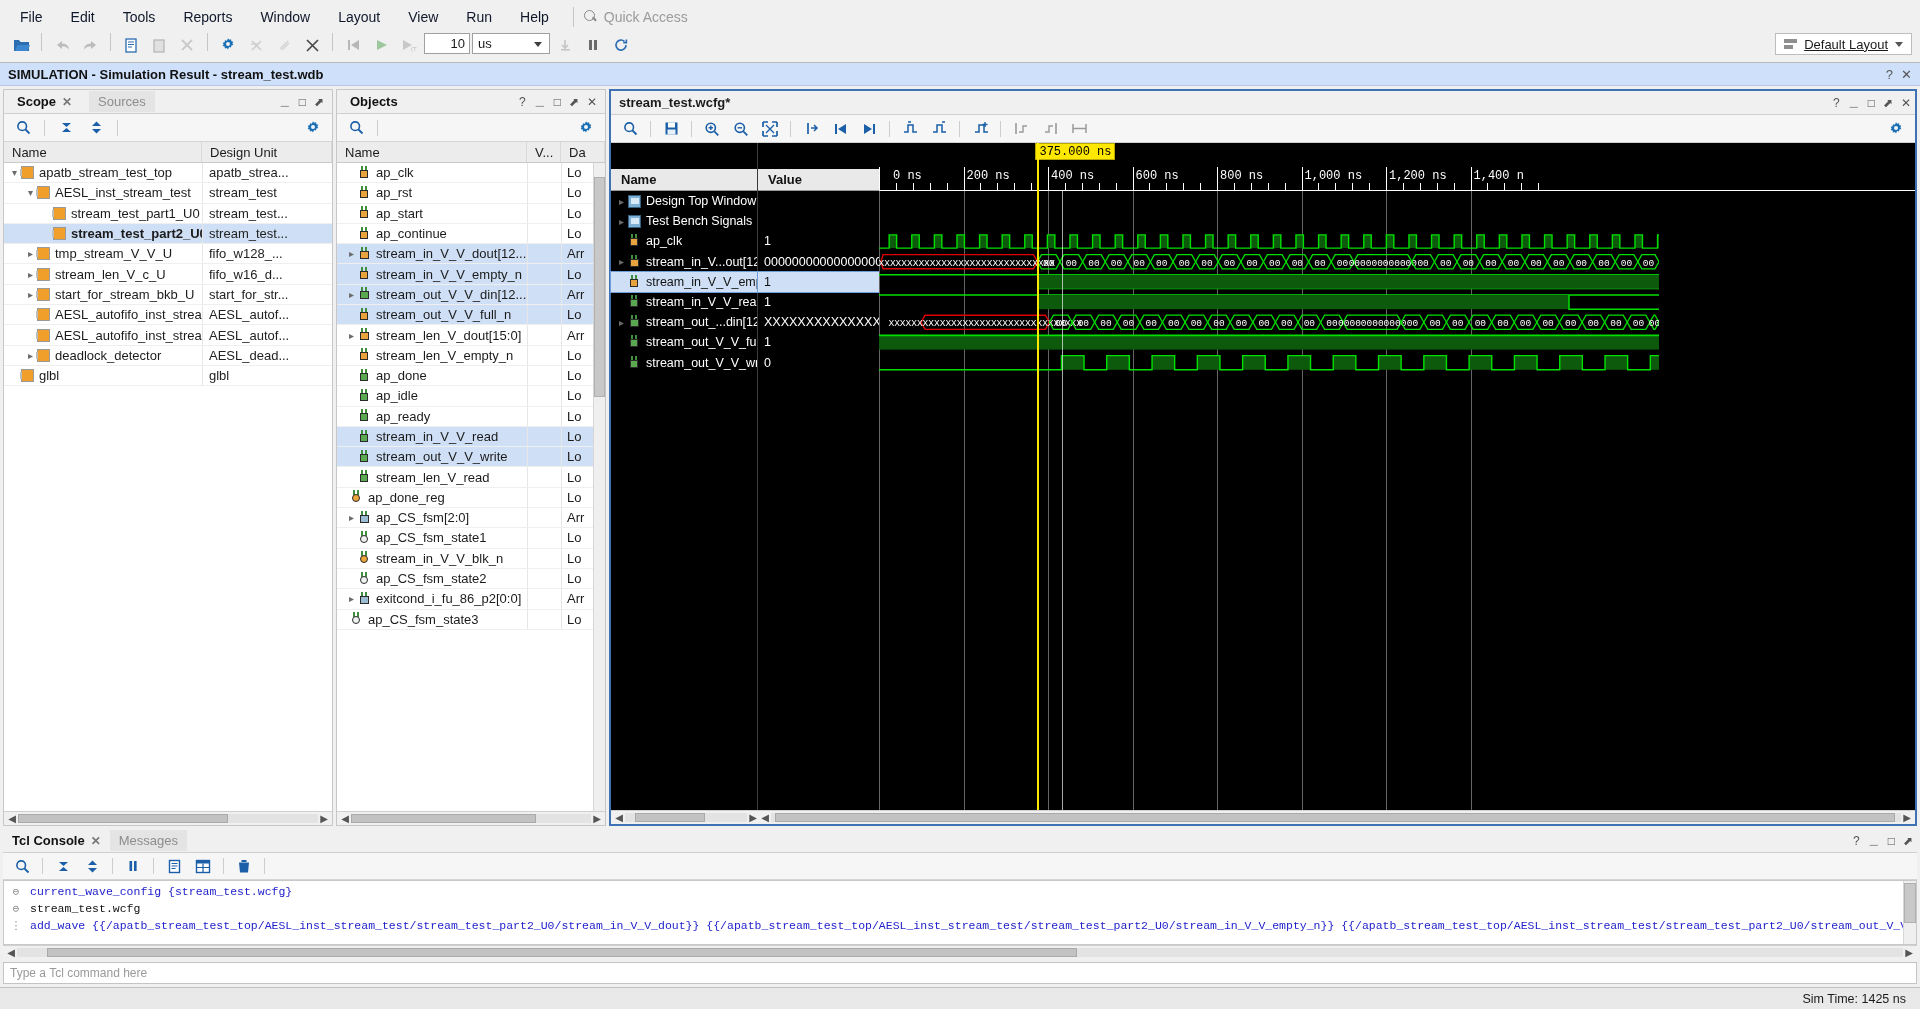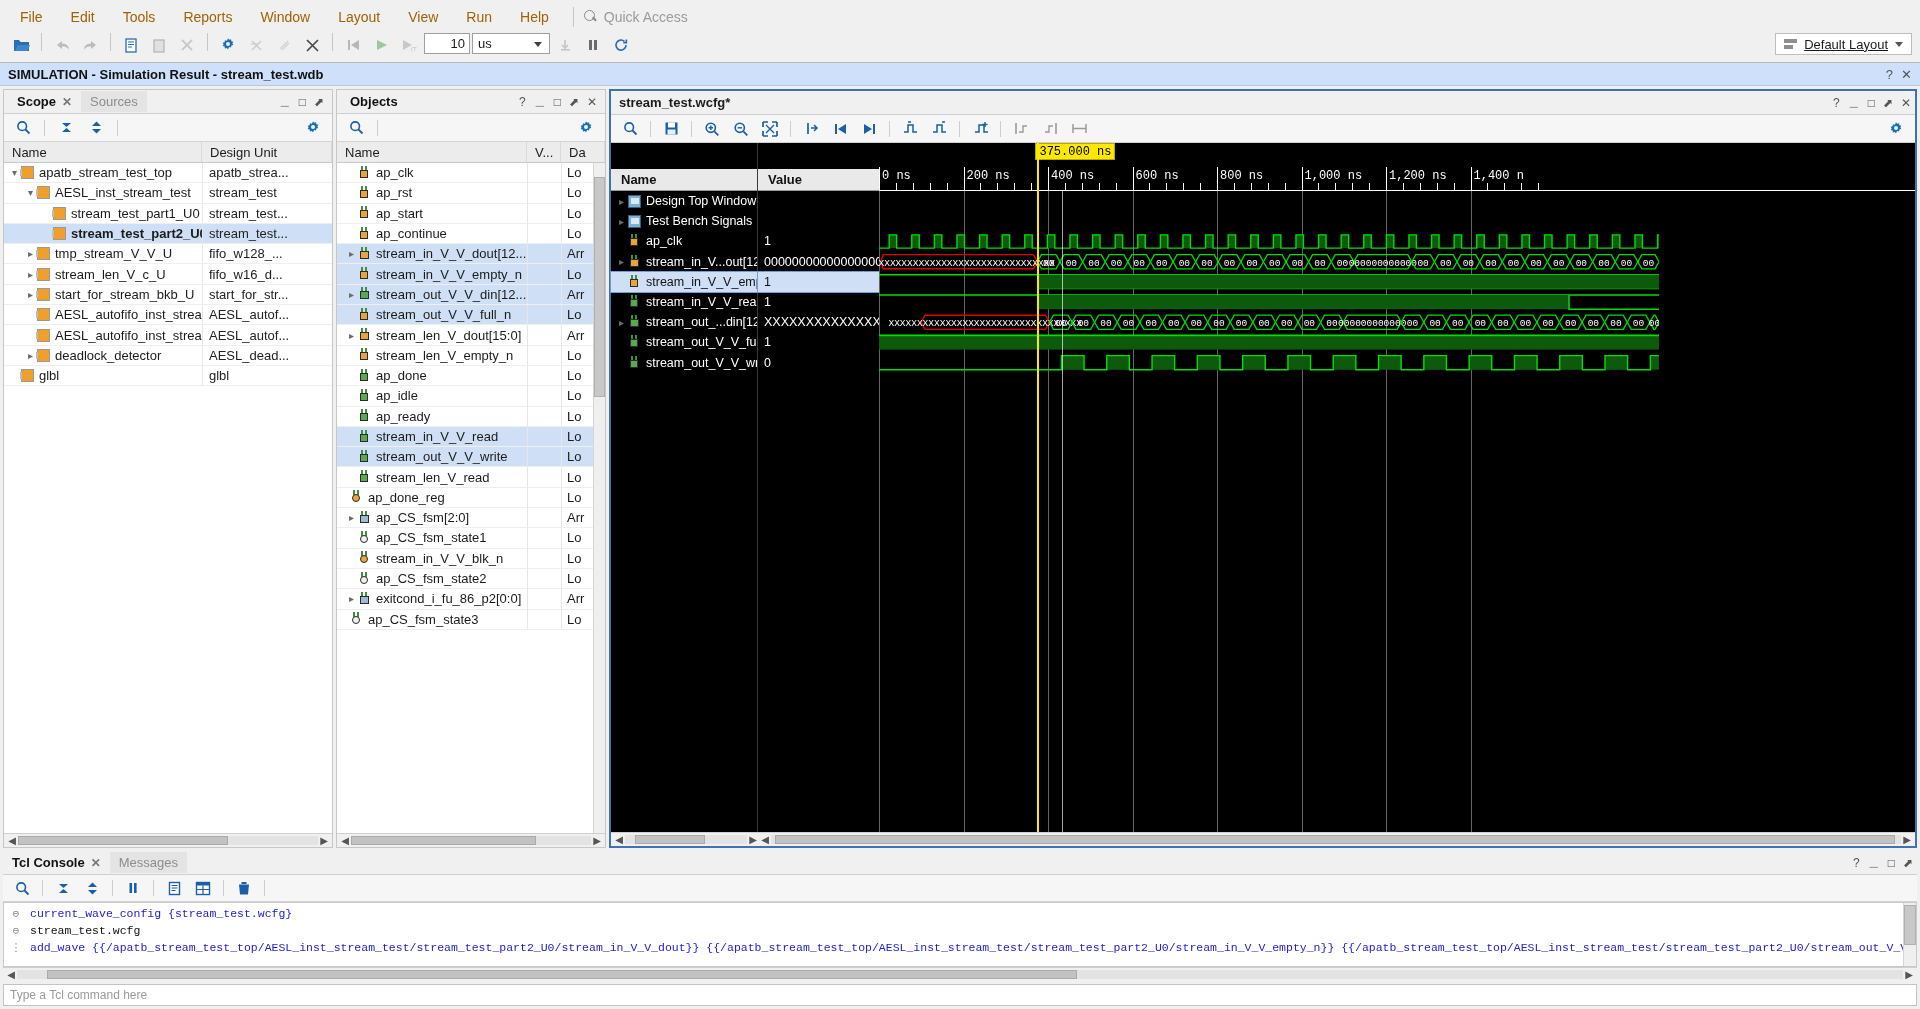--- a/index.html
+++ b/index.html
@@ -12,21 +12,21 @@
     color: #1b1b1b;
     background: #f0f0f0;
   }
   .app { width: 1920px; height: 1009px; display: flex; flex-direction: column; background: #f0f0f0; }
 
   
   .menubar {
     height: 33px; display: flex; align-items: center;
     background: #f0f0f0; padding-left: 6px; flex: none;
   }
-  .menu-item { padding: 4px 14px; font-size: 14px; color: #a16207; cursor: default; }
+  .menu-item { padding: 4px 14px; font-size: 14px; color: #0f172a; cursor: default; }
   .menu-sep { width: 1px; height: 20px; background: #c6c6c6; margin: 0 10px; }
   .quick-access { display: flex; align-items: center; gap: 6px; color: #9b9b9b; font-size: 14px; }
   .qa-icon { width: 14px; height: 14px; position: relative; display:inline-block; }
   .qa-icon::before {
     content:""; position:absolute; left:0; top:0; width:9px; height:9px;
     border:1.6px solid #8a8a8a; border-radius:50%;
   }
   .qa-icon::after {
     content:""; position:absolute; left:8px; top:8px; width:5px; height:1.6px;
     background:#8a8a8a; transform: rotate(45deg);
@@ -73,21 +73,21 @@
     justify-content: space-between; border-bottom: 1px solid #b9c7e0;
   }
   .sim-banner .right { display: flex; gap: 8px; color: #555; font-weight: normal; }
 
   
   .work { flex: 1; display: flex; padding: 3px 3px 0 3px; gap: 3px; min-height: 0; }
 
   .panel { display: flex; flex-direction: column; background: #f0f0f0; min-height: 0; }
   .panel-hdr {
     height: 24px; display: flex; align-items: center; background: #f0f0f0;
-    padding: 0 4px; border-bottom: 1px solid #cfcfcf; flex: none;
+    padding: 0 4px; border-bottom: 1px solid #cfcfcf; flex: none; gap: 8px;
   }
   .tab { display: flex; align-items: center; gap: 6px; padding: 3px 9px; font-size: 13px; }
   .tab.active { font-weight: bold; color: #111; }
   .tab.inactive { color: #8d8d8d; background: #e4e4e4; }
   .tab .x { color: #777; font-size: 12px; }
   .hdr-spacer { flex: 1; }
   .hdr-btns { display: flex; gap: 8px; align-items: center; padding-right: 4px; color: #555; }
   .hdr-btns span { font-size: 12px; cursor: default; }
 
   .panel-tools {
@@ -1170,21 +1170,21 @@
               <div class="wv-valrow sel">1</div>
               <div class="wv-valrow">1</div>
               <div class="wv-valrow">XXXXXXXXXXXXXXXXX</div>
               <div class="wv-valrow">1</div>
               <div class="wv-valrow">0</div>
             </div>
         </div>
         <div class="wv-canvas" id="wv-canvas">
             <div class="ruler">
               <div class="tick-maj" style="left:0px"></div>
-              <div class="tick-lbl" style="left:3px">0 ns</div>
+              <div class="tick-lbl" style="left:14px">0 ns</div>
               <div class="tick-min" style="left:16.9px"></div>
               <div class="tick-min" style="left:33.8px"></div>
               <div class="tick-min" style="left:50.7px"></div>
               <div class="tick-min" style="left:67.6px"></div>
               <div class="tick-maj" style="left:84.5px"></div>
               <div class="tick-lbl" style="left:87.5px">200 ns</div>
               <div class="tick-min" style="left:101.4px"></div>
               <div class="tick-min" style="left:118.3px"></div>
               <div class="tick-min" style="left:135.2px"></div>
               <div class="tick-min" style="left:152.1px"></div>
@@ -1517,13 +1517,16 @@
       <span class="sb-arrow">◀</span>
       <div class="sb-track">
           <div class="sb-thumb" style="left:30px;width:1030px"></div>
         </div>
       <span class="sb-arrow">▶</span>
     </div>
     <div class="con-input">Type a Tcl command here</div>
   </div>
 
 
+  <div class="statusbar">
+    <span>Sim Time: 1425 ns</span>
+  </div>
 </div>
 
 </body></html>

